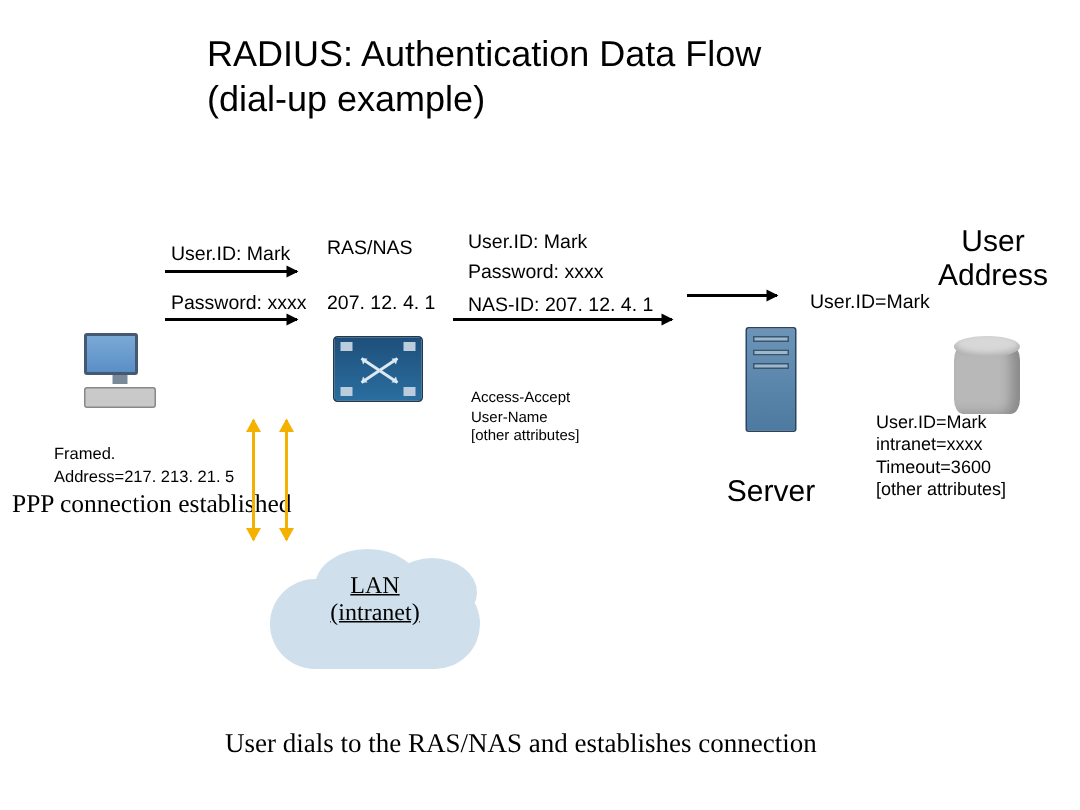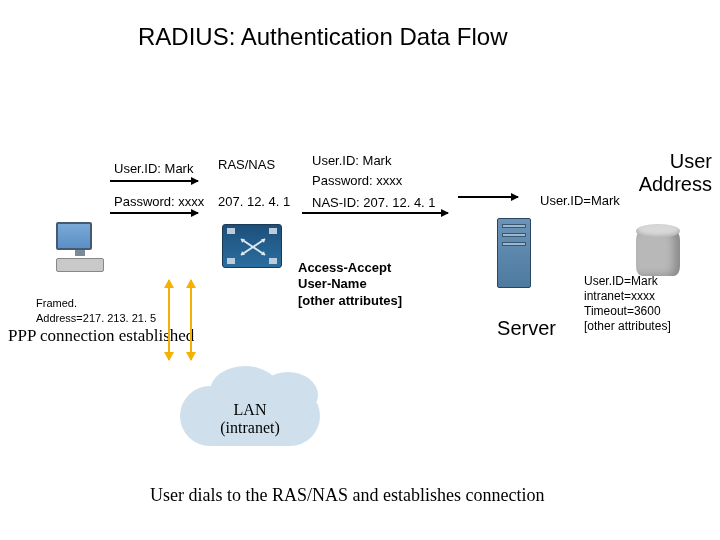--- a/index.html
+++ b/index.html
@@ -1,19 +1,19 @@
 <!DOCTYPE html>
 <html><head>
 <meta charset="utf-8">
 <style>
   * { margin: 0; padding: 0; box-sizing: border-box; }
   body { width: 720px; height: 540px; background: #fff; font-family: Arial, sans-serif; position: relative; overflow: hidden; }
   .title { position: absolute; top: 22px; left: 138px; font-size: 24px; font-weight: normal; line-height: 1.25; }
   .block { position: absolute; font-size: 13px; line-height: 1.35; }
-  .hdrlabel { font-size: 20px; font-weight: normal; text-align: right; }
+  .hdrlabel { font-size: 20px; font-weight: normal; text-align: center; }
   .arrow { position: absolute; height: 2px; background: #000; }
   .arrow::after { content: ""; position: absolute; right: -1px; top: -3px; border-left: 8px solid #000; border-top: 4px solid transparent; border-bottom: 4px solid transparent; }
   .yarrow { position: absolute; width: 2px; background: #f5b100; }
   .yarrow::before { content: ""; position: absolute; left: -4px; top: -1px; border-bottom: 9px solid #f5b100; border-left: 5px solid transparent; border-right: 5px solid transparent; }
   .yarrow::after { content: ""; position: absolute; left: -4px; bottom: -1px; border-top: 9px solid #f5b100; border-left: 5px solid transparent; border-right: 5px solid transparent; }
   .pc { position: absolute; }
   .monitor { width: 36px; height: 28px; background: linear-gradient(#7aa9d6,#5a8fc6); border: 2px solid #455a70; border-radius: 2px; }
   .stand { width: 10px; height: 6px; background: #7a8a99; margin: 0 auto; }
   .base { width: 48px; height: 14px; background: #c9c9c9; border: 1px solid #888; margin-top: 2px; border-radius: 2px; }
   .nas { position: absolute; width: 60px; height: 44px; background: linear-gradient(#1e4f7a,#2a6ea0); border: 1px solid #1a3a55; border-radius: 3px; }
@@ -21,30 +21,31 @@
   .nas svg { position: absolute; left: 14px; top: 10px; }
   .server { position: absolute; width: 34px; height: 70px; background: linear-gradient(#6c94b8,#4d7aa0); border: 1px solid #2b4560; border-radius: 2px; }
   .server .slot { height: 4px; background: #9db7cc; margin: 5px 4px; border: 1px solid #385670; }
   .db { position: absolute; width: 44px; height: 50px; }
   .db .cyl { width: 44px; height: 46px; background: #b8b8b8; border-radius: 6px/10px; position: absolute; top: 6px; box-shadow: inset -6px 0 8px rgba(0,0,0,.25); }
   .db .top { width: 44px; height: 14px; background: #d8d8d8; border-radius: 50%; position: absolute; top: 0; box-shadow: inset 0 -2px 4px rgba(0,0,0,.2); }
   .cloud { position: absolute; }
   .cloud .c1 { width: 140px; height: 60px; background: #cfe0ec; border-radius: 60px; position: absolute; top: 26px; left: 0; }
   .cloud .c2 { width: 70px; height: 50px; background: #cfe0ec; border-radius: 50%; position: absolute; top: 6px; left: 30px; }
   .cloud .c3 { width: 60px; height: 46px; background: #cfe0ec; border-radius: 50%; position: absolute; top: 12px; left: 78px; }
-  .cloud .lbl { position: absolute; top: 41px; width: 140px; text-align: center; font-size: 16px; font-family: Georgia, serif; }
+  .cloud .lbl { position: absolute; top: 22px; width: 140px; text-align: center; font-size: 16px; font-family: Georgia, serif; text-decoration: underline; }
   .ppp { font-family: Georgia, 'Times New Roman', serif; font-size: 17px; }
   .attrs { font-size: 12px; line-height: 1.25; }
   .caption { position: absolute; font-family: Georgia, serif; font-size: 18px; }
 </style>
 </head>
 <body>
 
 <div class="title">
   <span>RADIUS: Authentication Data Flow</span><br>
+  <span>(dial-up example)</span>
 </div>
 
 <div class="block" style="left:114px; top:160px;">User.ID: Mark</div>
 <div class="block" style="left:114px; top:193px;">Password: xxxx</div>
 
 <div class="block" style="left:218px; top:156px;text-align:right;">RAS/NAS</div>
 <div class="block" style="left:218px; top:193px;">207. 12. 4. 1</div>
 
 <div class="block" style="left:312px; top:152px;">User.ID: Mark</div>
 <div class="block" style="left:312px; top:172px;">Password: xxxx</div>
@@ -101,21 +102,21 @@
 
 <div class="block" style="left:540px; top:192px;">User.ID=Mark</div>
 
 <div class="block attrs" style="left:584px; top:274px;">
   <span>User.ID=Mark</span><br>
   <span>intranet=xxxx</span><br>
   <span>Timeout=3600</span><br>
   <span>[other attributes]</span>
 </div>
 
-<div class="block attrs" style="left:298px; top:260px; font-size:13px;font-weight:bold;">
+<div class="block attrs" style="left:314px; top:260px; font-size:10px;">
   <span>Access-Accept</span><br>
   <span>User-Name</span><br>
   <span>[other attributes]</span>
 </div>
 
 <div class="block" style="left:36px; top:296px; font-size:11px;">
   <span>Framed.</span><br><span>Address=217. 213. 21. 5</span>
 </div>
 <div class="block ppp" style="left:8px; top:325px;">PPP connection established</div>
 

